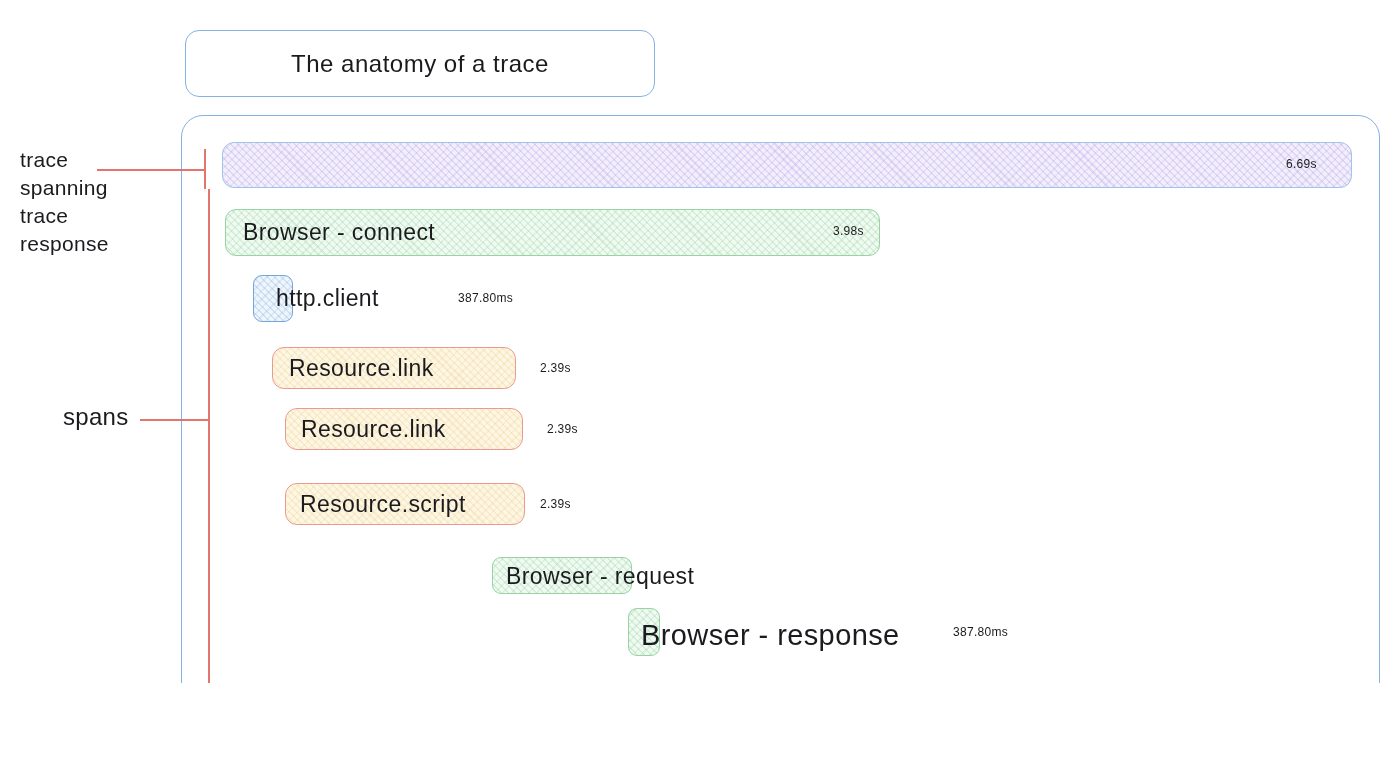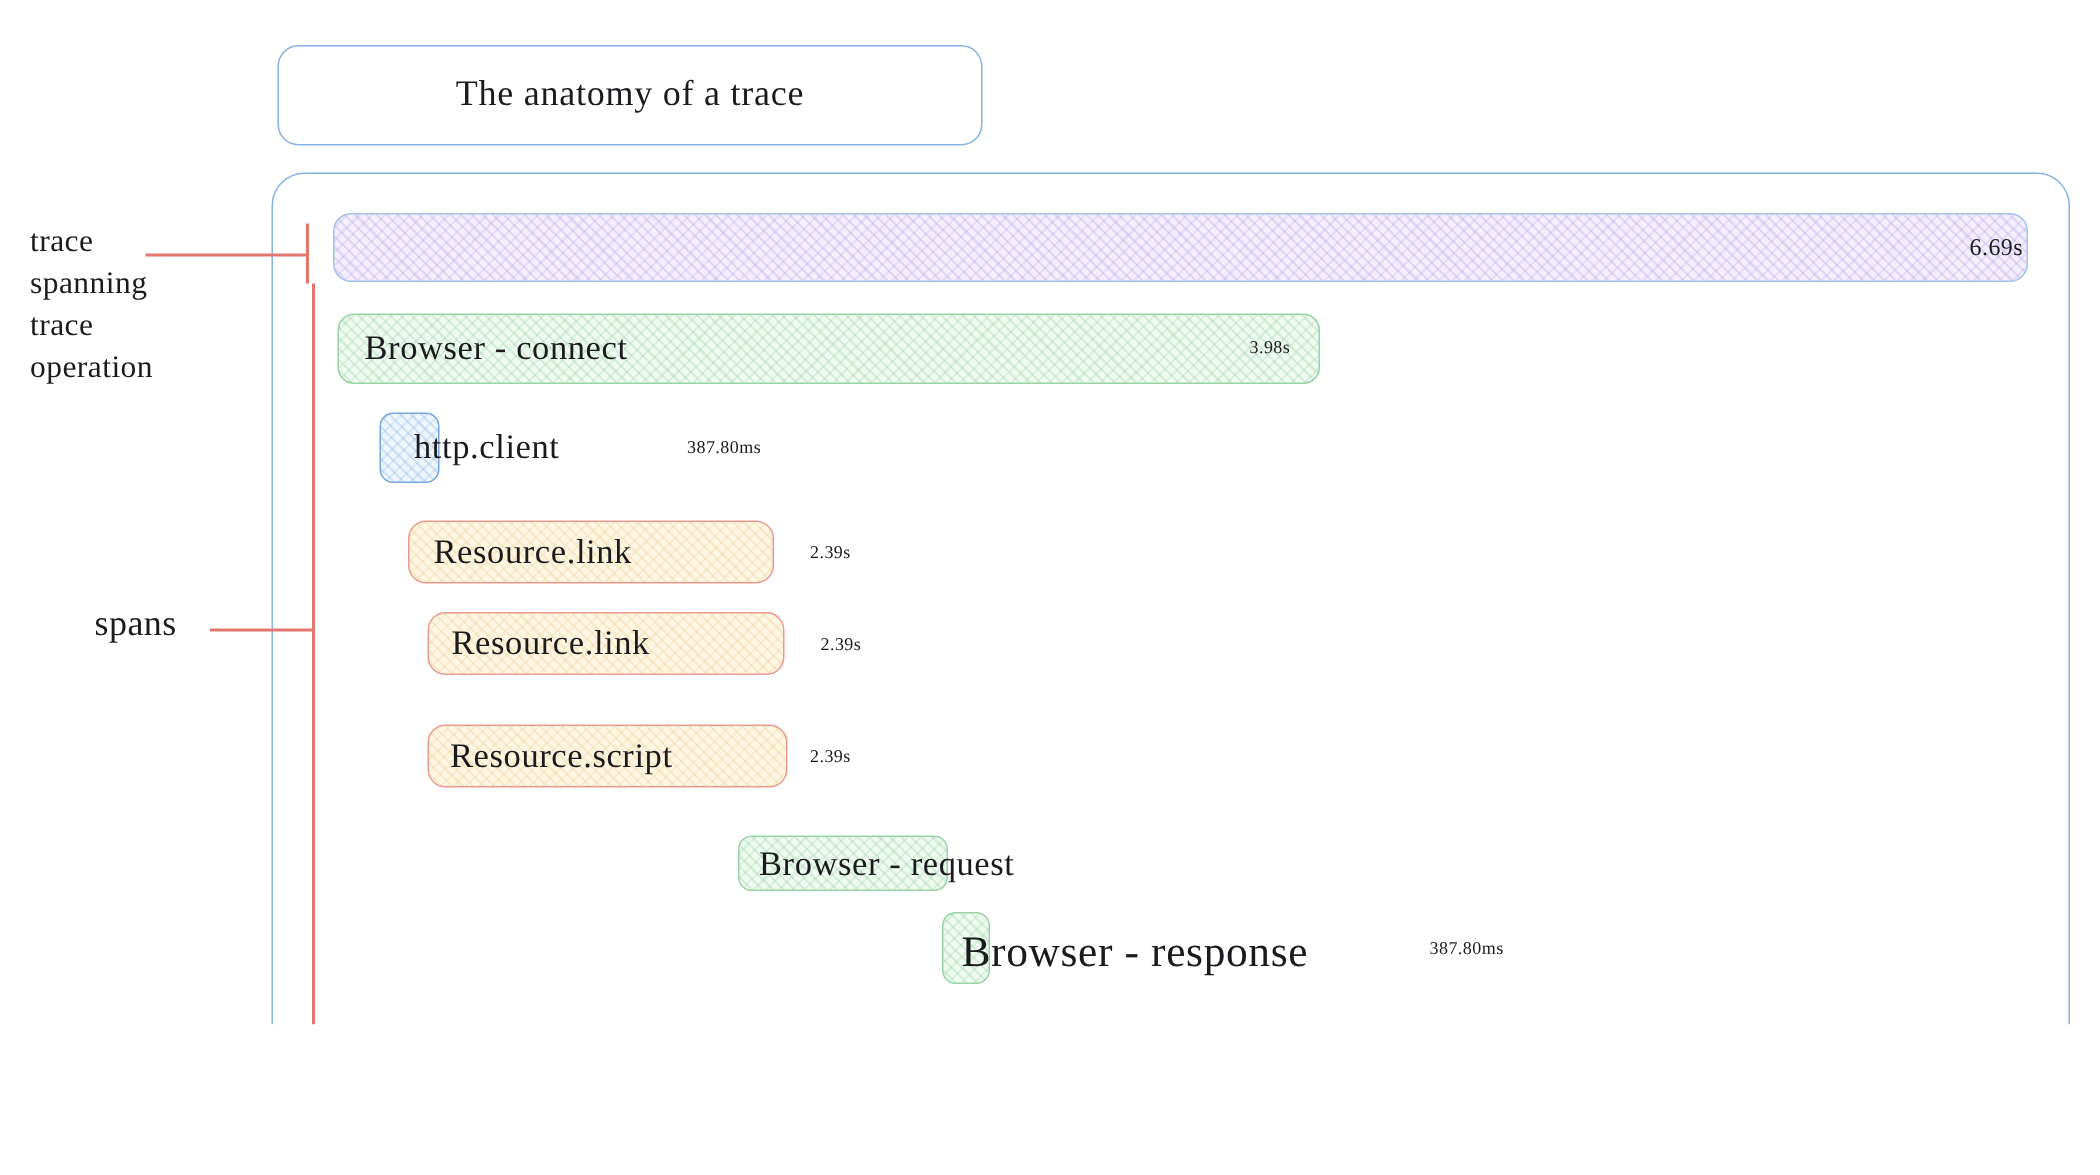--- a/index.html
+++ b/index.html
@@ -6,21 +6,21 @@
     --trace-fill:#f2eefb; --trace-hatch:#927cdc; --trace-border:#9fc3ea;
     --green-fill:#effaf1; --green-hatch:#55ab66; --green-border:#97d3a3;
     --cream-fill:#fdf6e2; --cream-hatch:#e0b45c; --cream-border:#eb9a90;
     --blue-fill:#eef5fc;  --blue-hatch:#5e93d4;  --blue-border:#74a7dc;
     --container-border:#85b2e3; --annotation-red:#e2766e; --text:#1b1b1f;
   }
   html,body{margin:0;padding:0;background:#ffffff;}
   .canvas{
     position:relative; width:1400px; height:683px; overflow:hidden;
     background:#ffffff; color:var(--text);
-    font-family:Liberation Serif, serif;
+    font-family:Liberation Sans, sans-serif;
   }
   .title-box{
     position:absolute; left:185px; top:30px; width:468px; height:65px;
     border:1.6px solid var(--container-border); border-radius:14px;
     display:flex; align-items:center; justify-content:center;
     background:#fff;
   }
   .title-box span{font-size:24px; letter-spacing:.5px;}
   .container{
     position:absolute; left:181px; top:115px; width:1197px; height:646px;
@@ -68,34 +68,34 @@
 <div class="canvas">
 
   <div class="title-box">
     <span>The anatomy of a trace</span>
   </div>
 
   <div class="note">
     <div>trace</div>
     <div>spanning</div>
     <div>trace</div>
-    <div>operation</div>
+    <div>response</div>
   </div>
 
   <div class="spans-note">spans</div>
 
   <div class="redline" style="left:97px; top:169px; width:108px; height:1.5px;"></div>
   <div class="redline" style="left:204px; top:149px; width:1.5px; height:40px;"></div>
   <div class="redline" style="left:140px; top:419px; width:68px; height:1.5px;"></div>
   <div class="redline" style="left:208px; top:189px; width:1.5px; height:553px;"></div>
 
   <div class="container"></div>
 
   <div class="box hatch-purple" style="left:222px; top:142px; width:1130px; height:46px;"></div>
-  <span class="dur" style="left:1313px; top:157px; font-size:16px;">6.69s</span>
+  <span class="dur" style="left:1286px; top:157px; font-size:12px;">6.69s</span>
 
   <div class="box hatch-green" style="left:225px; top:209px; width:655px; height:47px;"></div>
   <span class="lbl" style="left:243px; top:219px;">Browser - connect</span>
   <span class="dur" style="left:833px; top:224px;">3.98s</span>
 
   <div class="box hatch-blue" style="left:253px; top:275px; width:40px; height:47px;"></div>
   <span class="lbl" style="left:276px; top:285px;">http.client</span>
   <span class="dur" style="left:458px; top:291px;">387.80ms</span>
 
   <div class="box hatch-cream" style="left:272px; top:347px; width:244px; height:42px;"></div>

